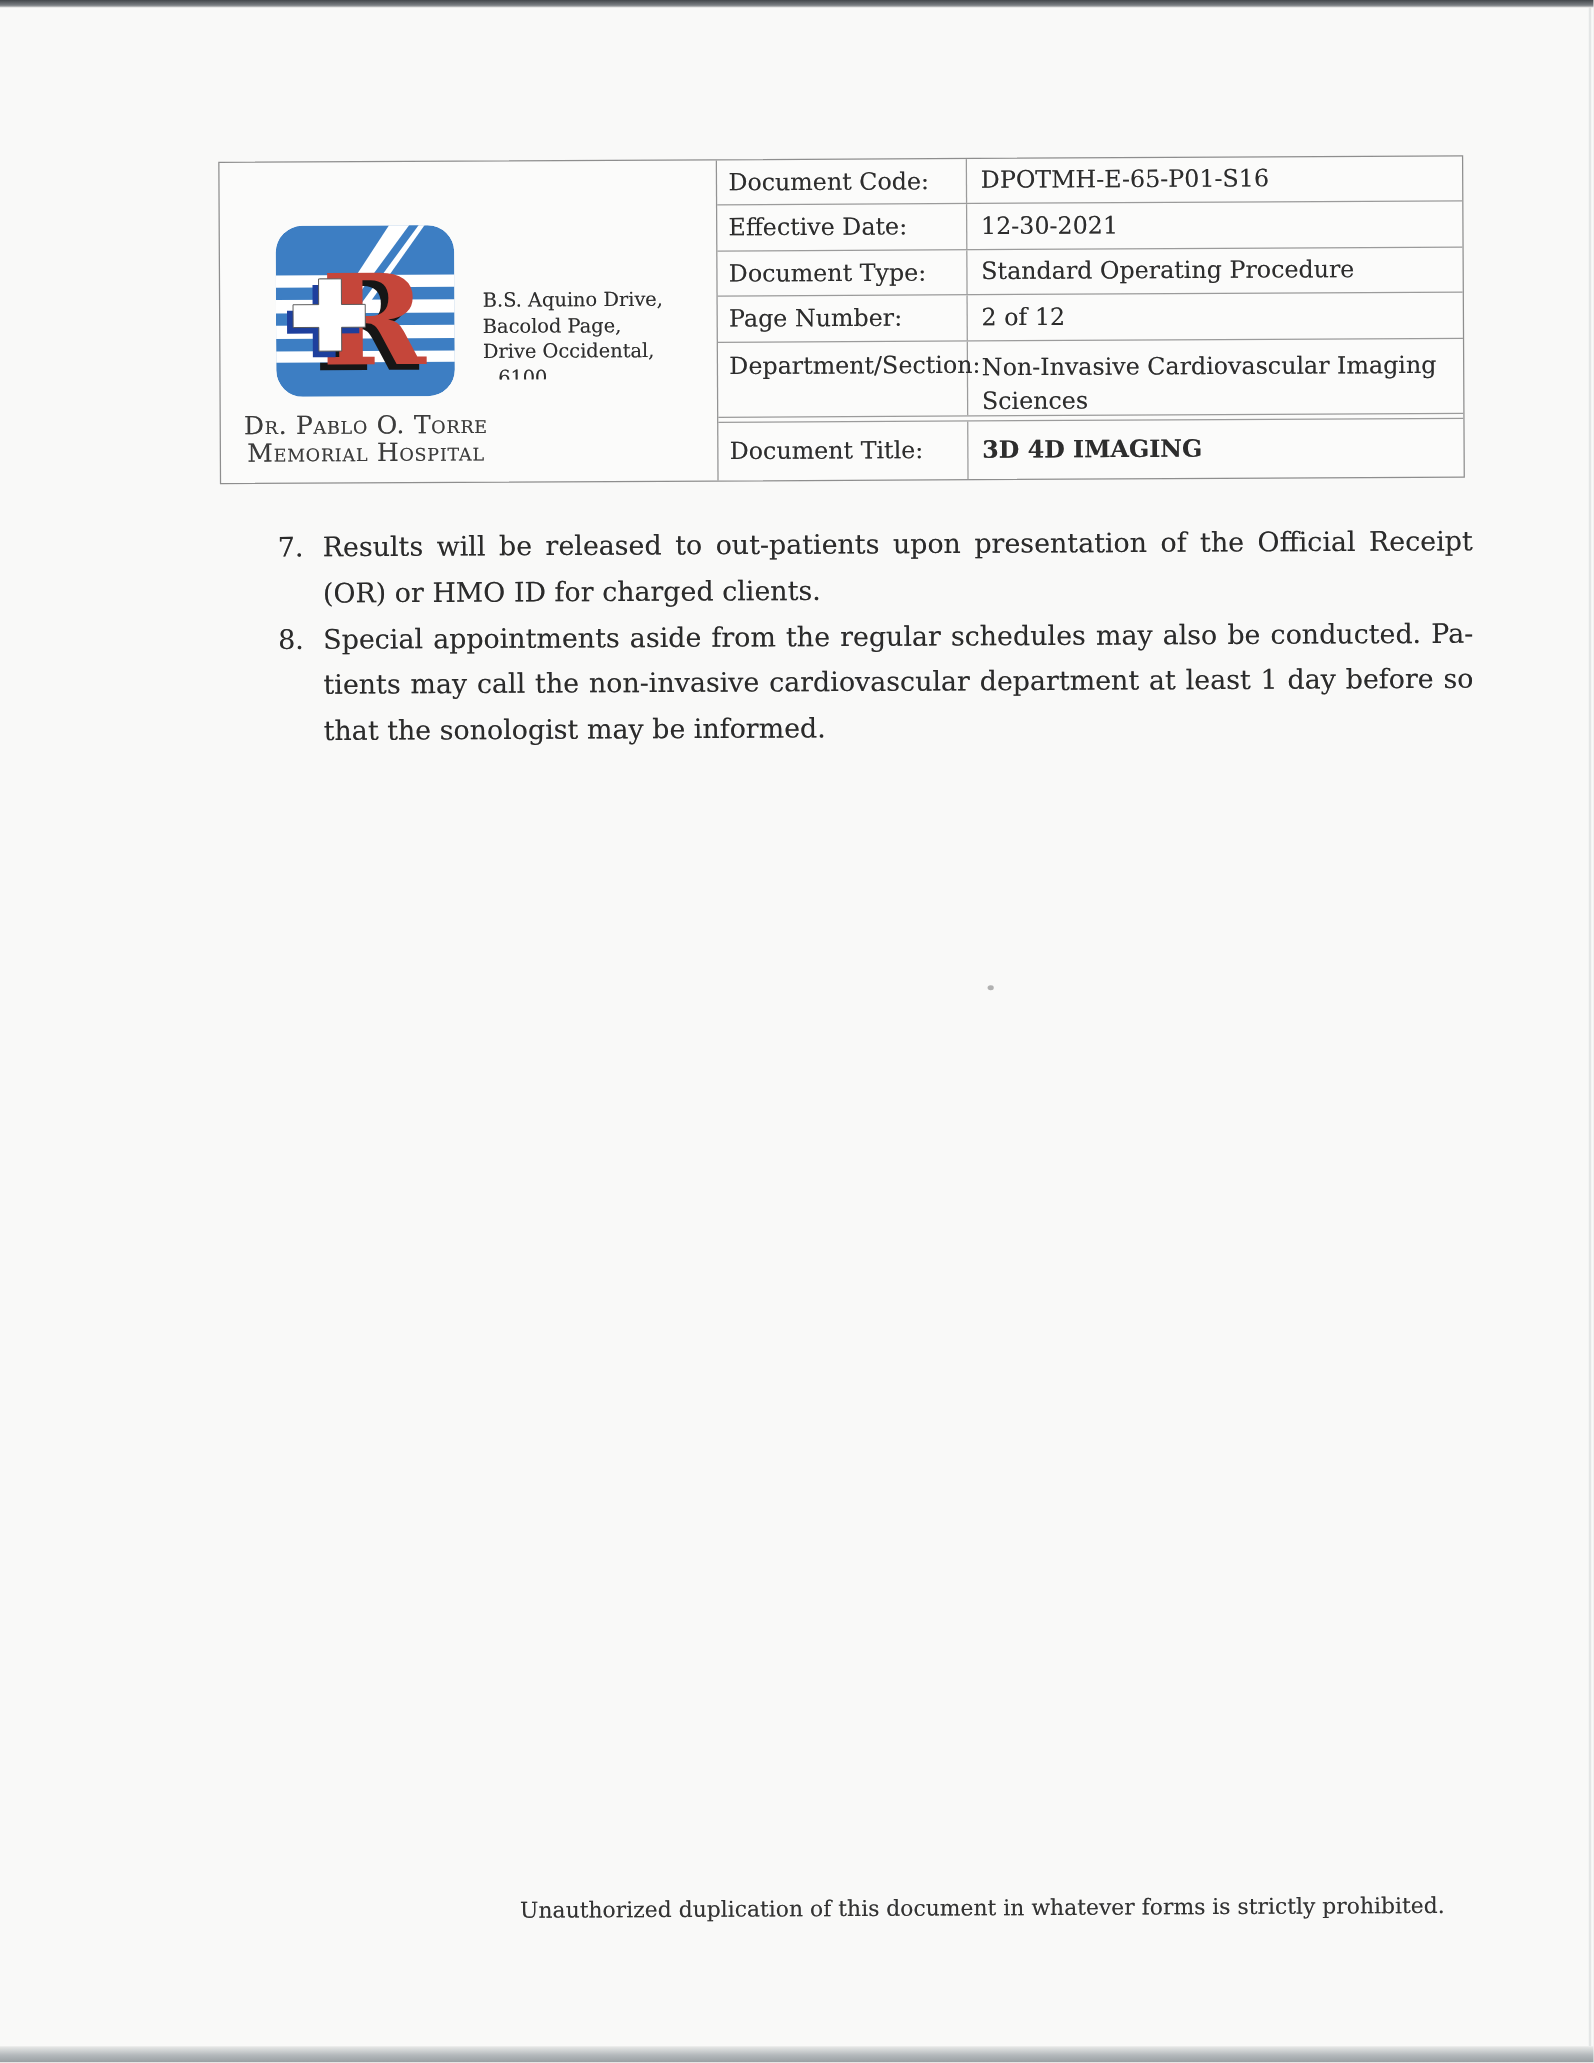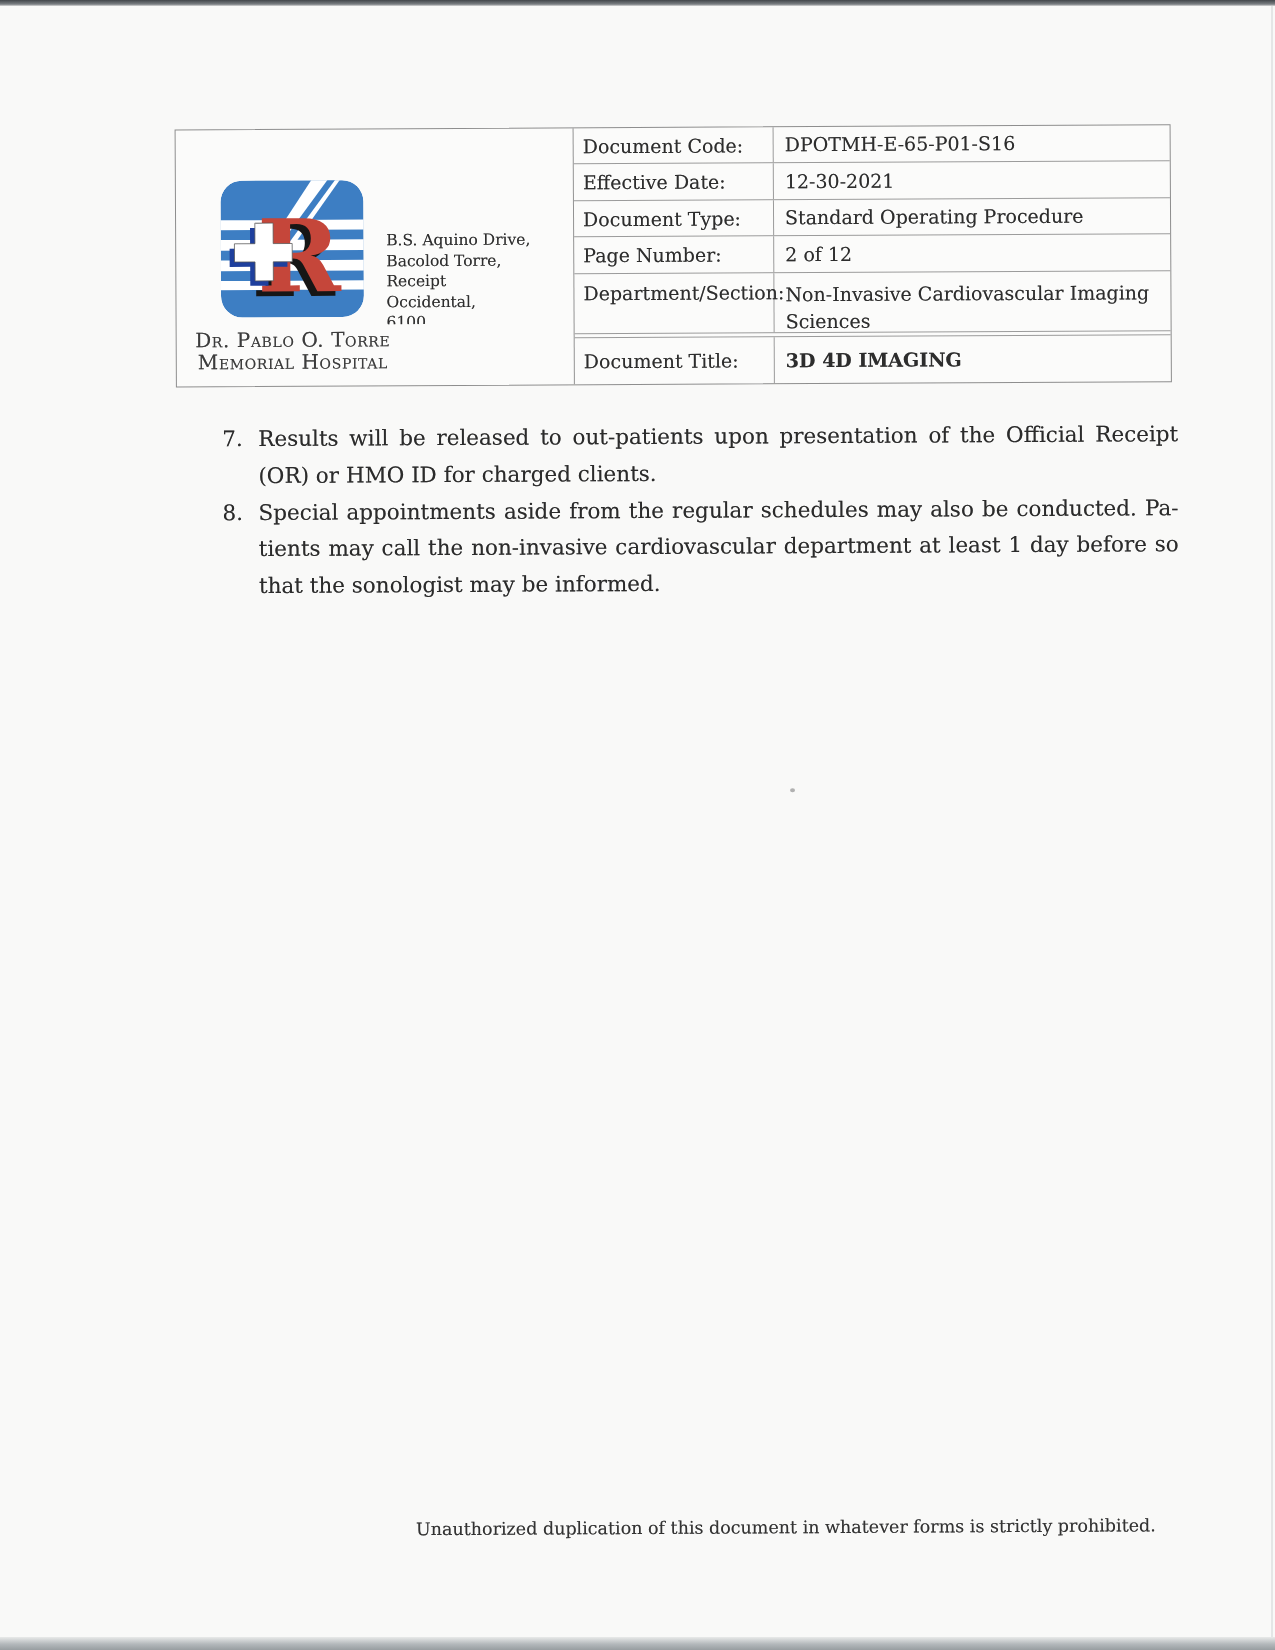--- a/index.html
+++ b/index.html
@@ -22,21 +22,21 @@
   .header-table{
     position:absolute;left:176px;top:127px;width:996px;height:258px;
     border:1.5px solid #8e8e8e;display:flex;box-sizing:border-box;background:#fbfbfa;
   }
   .logo-cell{width:398px;border-right:1.3px solid #939393;position:relative;box-sizing:border-box;flex-shrink:0;}
   .logo-art{position:absolute;left:40px;top:46px;width:152px;height:146px;}
   .hospital-name{position:absolute;left:10px;top:199px;width:212px;text-align:center;
     font-variant-caps:small-caps;font-size:20px;line-height:22px;letter-spacing:.6px;color:#3c3c3c;}
   .hospital-address{position:absolute;left:210px;top:101px;width:152px;text-align:left;
     font-size:15.5px;line-height:20.5px;color:#2e2e2e;}
-  .addr-cut{display:inline-block;clip-path:inset(0 0 42% 0);}
+  .addr-cut{display:inline-block;clip-path:inset(0 0 42% 0);margin-left:12px;}
   .meta-rows{flex:1;display:flex;flex-direction:column;box-sizing:border-box;}
   .meta-row{display:flex;box-sizing:border-box;border-bottom:1.3px solid #9b9b9b;}
   .meta-row.r1{height:36px}.meta-row.r2{height:37px}.meta-row.r3{height:36px}
   .meta-row.r4{height:37px}.meta-row.r5{height:60px;margin-bottom:3px;}
   .meta-row.r6{flex:1;border-bottom:none;border-top:1.3px solid #9b9b9b;}
   .meta-label{width:200px;flex-shrink:0;border-right:1.3px solid #9b9b9b;box-sizing:border-box;
     display:flex;align-items:center;padding:2px 4px 2px 9px;font-size:19px;color:#2d2d2d;}
   .meta-value{flex:1;display:flex;align-items:center;padding:2px 8px 2px 11px;font-size:19px;color:#2d2d2d;line-height:27px;}
   .meta-row.r5 .meta-label,.meta-row.r5 .meta-value{align-items:flex-start;padding-top:8px;}
   .meta-value.bold{font-weight:bold;}
@@ -84,22 +84,22 @@
             <path d="M25.5,31 h12 v13.5 h12.5 v12 h-12.5 v12.5 h-12 v-12.5 h-13.5 v-12 h13.5 z" fill="#1e3f9d" transform="translate(-3.2,3.2)"></path>
             <path d="M25.5,31 h12 v13.5 h12.5 v12 h-12.5 v12.5 h-12 v-12.5 h-13.5 v-12 h13.5 z" fill="#ffffff" stroke="#555" stroke-width="0.5"></path>
           </g>
         </svg>
         <div class="hospital-name doc-text">
           <div>Dr. Pablo O. Torre</div>
           <div>Memorial Hospital</div>
         </div>
         <div class="hospital-address doc-text">
           <div>B.S. Aquino Drive,</div>
-          <div>Bacolod Torre,</div>
-          <div>Receipt Occidental,</div>
+          <div>Bacolod Page,</div>
+          <div>Drive Occidental,</div>
           <div><span class="addr-cut">6100</span></div>
         </div>
       </div>
 
       <div class="meta-rows">
         <div class="meta-row r1">
           <div class="meta-label doc-text">Document Code:</div>
           <div class="meta-value doc-text">DPOTMH-E-65-P01-S16</div>
         </div>
         <div class="meta-row r2">

